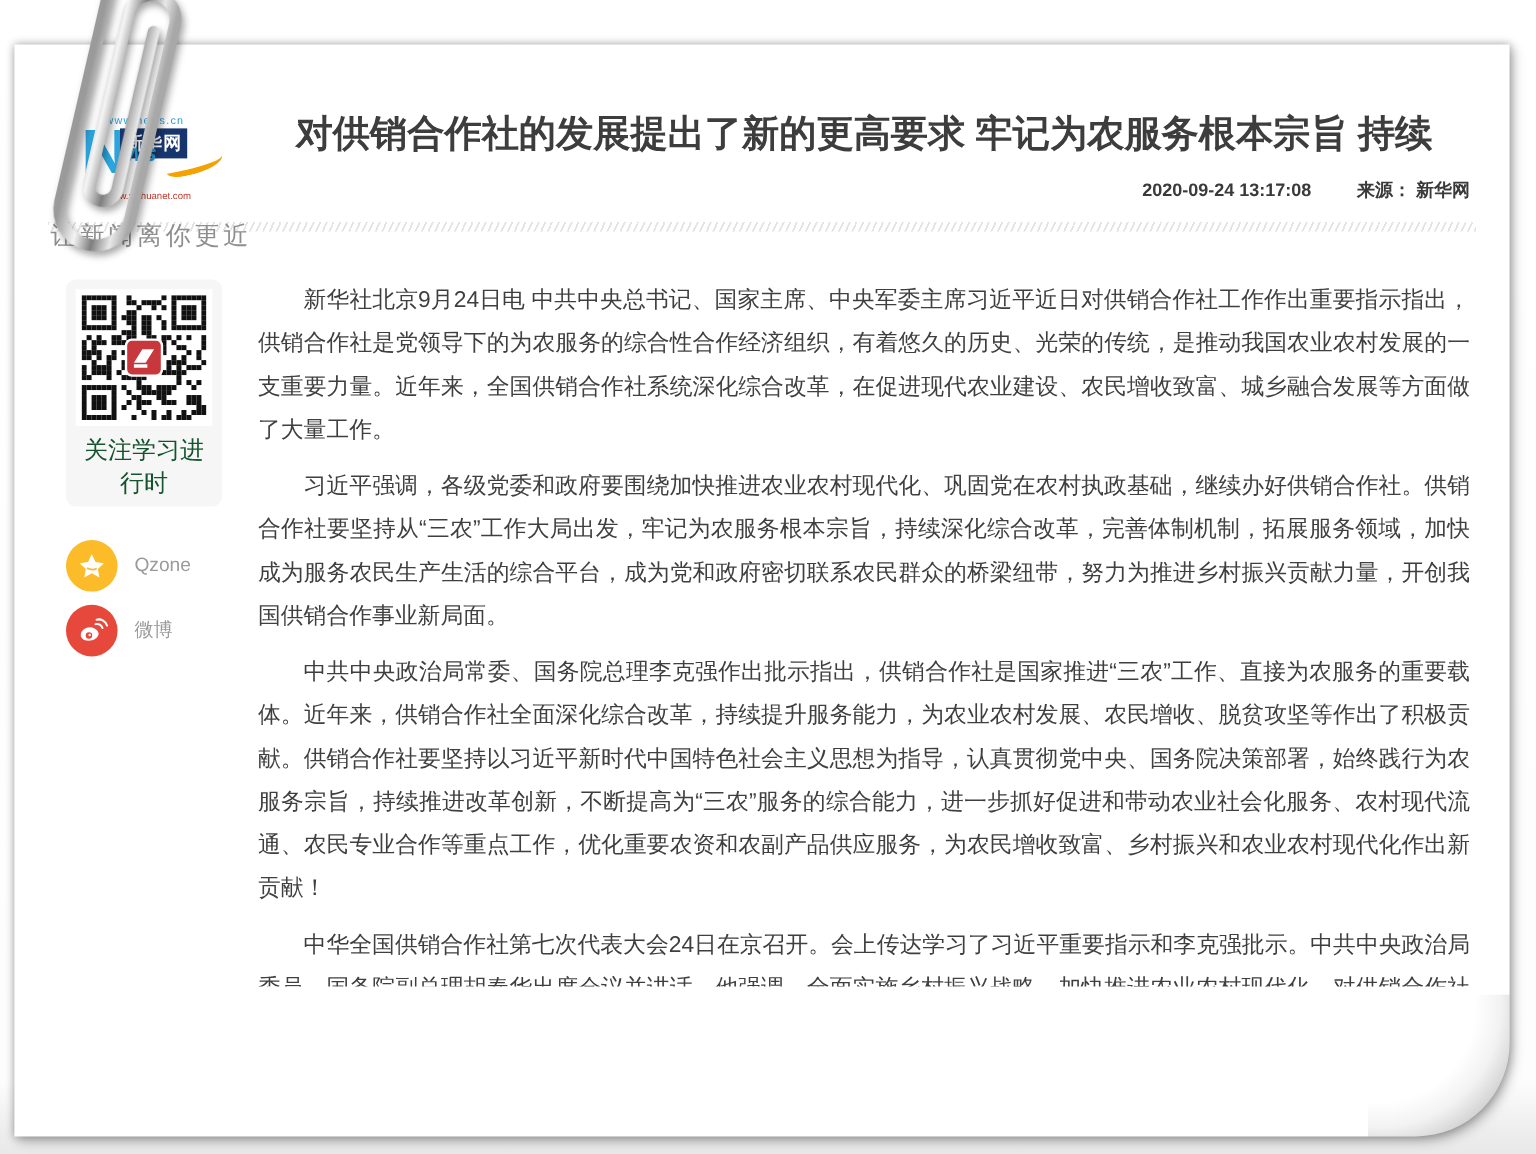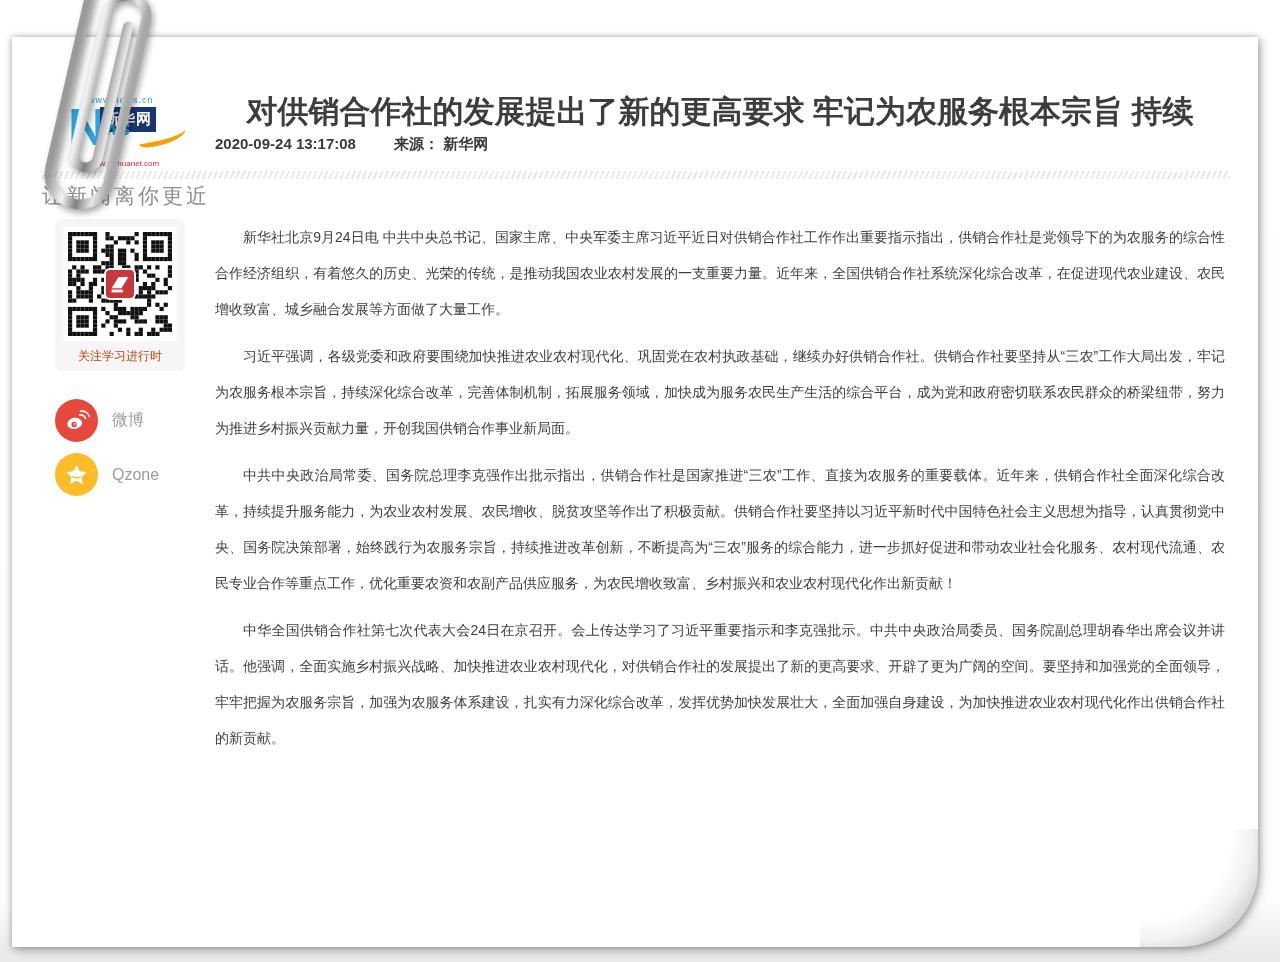--- a/index.html
+++ b/index.html
@@ -35,47 +35,47 @@
     color:#2ba6de; font-style:italic; }
   .logo-swoosh { position:absolute; left:78px; top:24px; width:48px; height:16px;
     border:0; border-bottom:5px solid #f5a100; border-radius:0 0 80% 40%;
     transform:rotate(-12deg); }
   .logo-url-bottom { font-size:8px; color:#c0392b; margin-left:28px; margin-top:2px; }
   .logo-tagline { margin-top:14px; margin-left:-18px; font-size:21px; color:#8f8f8f;
     letter-spacing:3px; white-space:nowrap; font-family:"Liberation Serif", serif; }
 
   .title { font-size:31px; line-height:46px; font-weight:bold; color:#3d3d3d;
     text-align:center; }
-  .meta { text-align:left; font-size:15px; font-weight:bold;
+  .meta { margin-top:14px; text-align:right; font-size:15px; font-weight:bold;
     color:#3a3a3a; }
   .meta .gap { display:inline-block; width:38px; }
   .divider { margin:17px 28px 0 28px; height:8px;
     background:repeating-linear-gradient(115deg, #e4e4e4 0 1.5px, #ffffff 1.5px 5px); }
 
   
   .main { display:flex; padding:40px 33px 0 43px; height:629px; overflow:hidden; }
   .sidebar { width:130px; flex:0 0 130px; }
   .qr-card { background:#f6f6f6; border-radius:8px; padding:8px 8px 6px; }
   .qr-wrap { position:relative; background:#fff; padding:5px; }
   .qr-wrap svg { display:block; width:104px; height:104px; }
   .qr-badge { position:absolute; left:50%; top:50%; width:32px; height:32px;
     transform:translate(-50%,-50%); background:#c8373c; border-radius:6px;
     border:2px solid #fff; display:flex; align-items:center; justify-content:center; }
-  .qr-caption { margin-top:7px; text-align:center; font-size:12px; color:#c2410c; }
+  .qr-caption { margin-top:7px; text-align:center; font-size:20px; color:#14532d; }
 
   .social { list-style:none; margin-top:28px; }
   .social li { display:flex; align-items:center; margin-bottom:11px; height:43px;
     cursor:pointer; }
   .social .ic { width:43px; height:43px; border-radius:50%; flex:0 0 43px;
     display:flex; align-items:center; justify-content:center; }
   .social .ic svg { width:27px; height:27px; }
   .social .lbl { margin-left:14px; font-size:16px; color:#9b9b9b; }
 
   .article { flex:1; margin-left:30px; }
-  .article p { font-size:14px; line-height:36px; color:#3f3f3f; text-indent:2em;
+  .article p { font-size:19px; line-height:36px; color:#3f3f3f; text-indent:2em;
     text-align:justify; margin-bottom:11px; }
 </style>
 </head>
 <body>
 
 <div class="stage">
 
   <div class="paper">
 
     <div class="header">
@@ -386,39 +386,39 @@
                 <path d="M4 13 L9 5 H16 L11 13 Z" fill="#fff"></path>
                 <path d="M4 15 h8" stroke="#fff" stroke-width="2"></path>
               </svg>
             </div>
           </div>
           <div class="qr-caption">关注学习进行时</div>
         </div>
 
         <ul class="social">
           <li>
+            <span class="ic" style="background:#fcbb29">
+              <svg viewBox="0 0 24 24">
+                <polygon points="12,3.5 14.8,9.2 21,10.1 16.5,14.4 17.6,20.6 12,17.6 6.4,20.6 7.5,14.4 3,10.1 9.2,9.2" fill="#fff"></polygon>
+                <path d="M8.5 13.6c2.4 1.5 4.8 1.6 7.2.4" stroke="#fcbb29" stroke-width="1.4" fill="none"></path>
+              </svg>
+            </span>
+            <span class="lbl">Qzone</span>
+          </li>
+          <li>
             <span class="ic" style="background:#e6493b">
               <svg viewBox="0 0 24 24">
                 <path d="M12.8 9.8c-4.6-1-8.3 1.6-8.9 4.7-.5 2.9 2 5 5.6 5 4 0 7-2.1 7.5-4.8.4-2-1.3-3.7-4.2-4.9z" fill="#fff"></path>
                 <circle cx="9.9" cy="15.6" r="2.4" fill="#e6493b"></circle>
                 <circle cx="10.4" cy="15.2" r=".9" fill="#fff"></circle>
                 <path d="M14.8 7.2c2.2-.6 4.5.8 5.1 2.9" stroke="#fff" stroke-width="1.5" fill="none" stroke-linecap="round"></path>
                 <path d="M15.6 3.9c3.4-.9 6.9 1.2 7.7 4.4" stroke="#fff" stroke-width="1.5" fill="none" stroke-linecap="round"></path>
               </svg>
             </span>
             <span class="lbl">微博</span>
-          </li>
-          <li>
-            <span class="ic" style="background:#fcbb29">
-              <svg viewBox="0 0 24 24">
-                <polygon points="12,3.5 14.8,9.2 21,10.1 16.5,14.4 17.6,20.6 12,17.6 6.4,20.6 7.5,14.4 3,10.1 9.2,9.2" fill="#fff"></polygon>
-                <path d="M8.5 13.6c2.4 1.5 4.8 1.6 7.2.4" stroke="#fcbb29" stroke-width="1.4" fill="none"></path>
-              </svg>
-            </span>
-            <span class="lbl">Qzone</span>
           </li>
         </ul>
       </aside>
 
       <article class="article">
         <p>新华社北京9月24日电 中共中央总书记、国家主席、中央军委主席习近平近日对供销合作社工作作出重要指示指出，供销合作社是党领导下的为农服务的综合性合作经济组织，有着悠久的历史、光荣的传统，是推动我国农业农村发展的一支重要力量。近年来，全国供销合作社系统深化综合改革，在促进现代农业建设、农民增收致富、城乡融合发展等方面做了大量工作。</p>
         <p>习近平强调，各级党委和政府要围绕加快推进农业农村现代化、巩固党在农村执政基础，继续办好供销合作社。供销合作社要坚持从“三农”工作大局出发，牢记为农服务根本宗旨，持续深化综合改革，完善体制机制，拓展服务领域，加快成为服务农民生产生活的综合平台，成为党和政府密切联系农民群众的桥梁纽带，努力为推进乡村振兴贡献力量，开创我国供销合作事业新局面。</p>
         <p>中共中央政治局常委、国务院总理李克强作出批示指出，供销合作社是国家推进“三农”工作、直接为农服务的重要载体。近年来，供销合作社全面深化综合改革，持续提升服务能力，为农业农村发展、农民增收、脱贫攻坚等作出了积极贡献。供销合作社要坚持以习近平新时代中国特色社会主义思想为指导，认真贯彻党中央、国务院决策部署，始终践行为农服务宗旨，持续推进改革创新，不断提高为“三农”服务的综合能力，进一步抓好促进和带动农业社会化服务、农村现代流通、农民专业合作等重点工作，优化重要农资和农副产品供应服务，为农民增收致富、乡村振兴和农业农村现代化作出新贡献！</p>
         <p>中华全国供销合作社第七次代表大会24日在京召开。会上传达学习了习近平重要指示和李克强批示。中共中央政治局委员、国务院副总理胡春华出席会议并讲话。他强调，全面实施乡村振兴战略、加快推进农业农村现代化，对供销合作社的发展提出了新的更高要求、开辟了更为广阔的空间。要坚持和加强党的全面领导，牢牢把握为农服务宗旨，加强为农服务体系建设，扎实有力深化综合改革，发挥优势加快发展壮大，全面加强自身建设，为加快推进农业农村现代化作出供销合作社的新贡献。</p>
 

